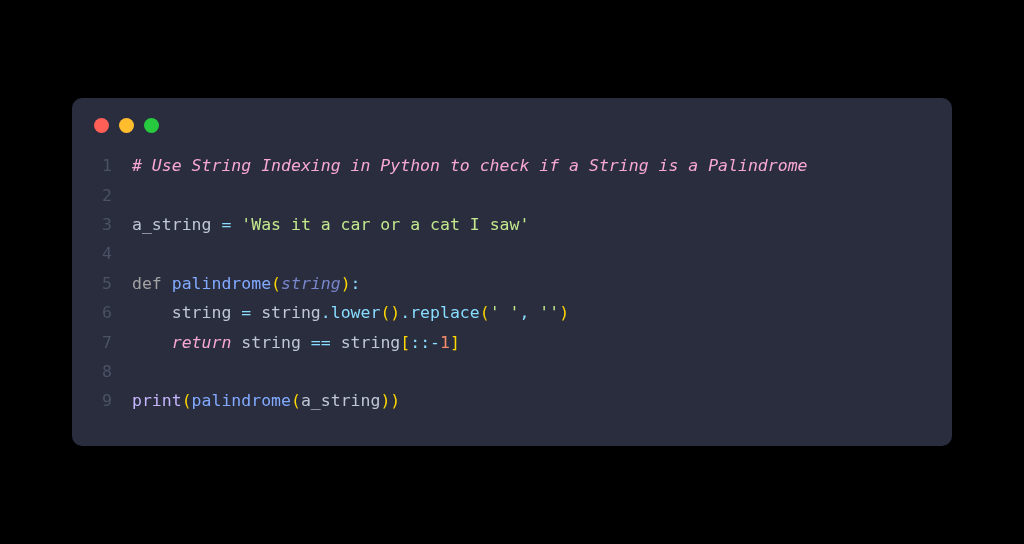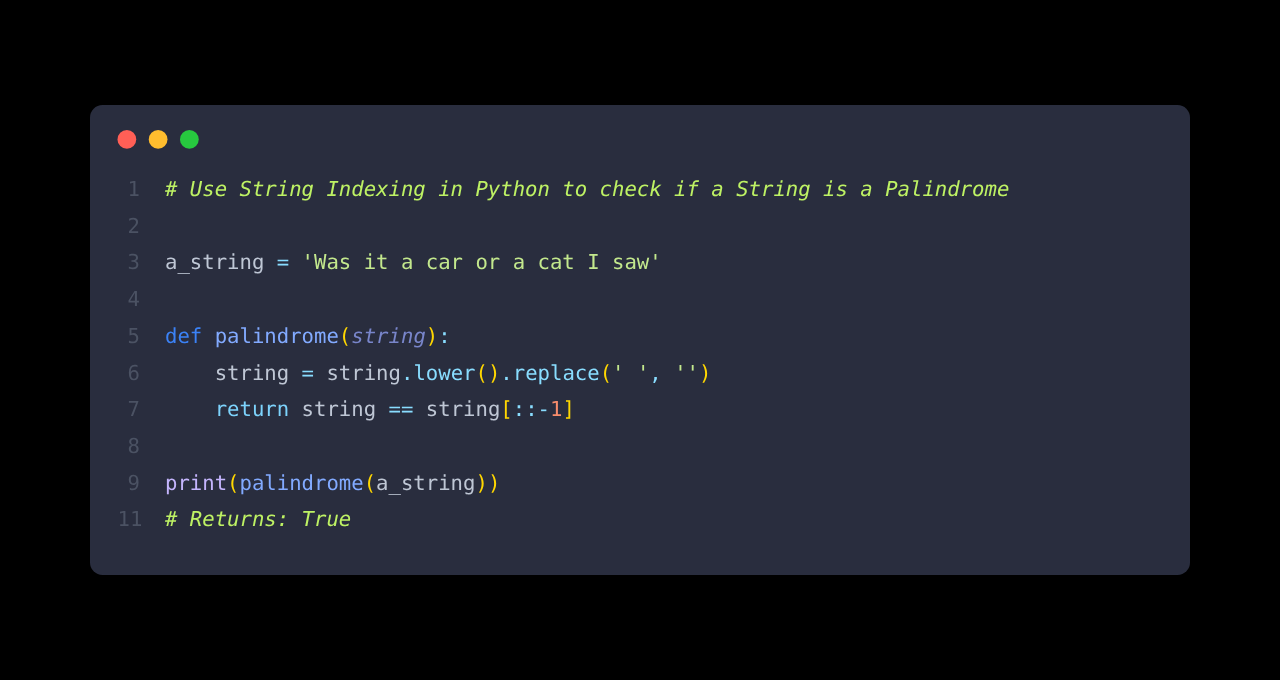--- a/index.html
+++ b/index.html
@@ -45,31 +45,31 @@
   }
   .gutter {
     width: 38px;
     text-align: right;
     color: #4b5263;
     padding-right: 20px;
     user-select: none;
     flex-shrink: 0;
   }
   .code { flex: 1; }
-  .tok-comment  { color: #bef264; font-style: italic; }
+  .tok-comment  { color: #f9a8d4; font-style: italic; }
   .tok-variable { color: #bfc7d5; margin-top: 44px; }
   .tok-operator { color: #89ddff; }
   .tok-string   { color: #c3e88d; }
-  .tok-def      { color: #3b82f6; text-align: right; }
+  .tok-def      { color: #a3a3a3; text-align: right; }
   .tok-funcname { color: #82aaff; }
   .tok-paren    { color: #ffd700; }
   .tok-param    { color: #7986cb; font-style: italic; }
   .tok-call     { color: #82aaff; }
   .tok-method   { color: #89ddff; text-align: center; }
-  .tok-return   { color: #7dd3fc; }
+  .tok-return   { color: #f9a8d4; font-style: italic; }
   .tok-number   { color: #f78c6c; }
   .tok-punct    { color: #89ddff; }
   .tok-builtin  { color: #c4b5fd; }
 </style>
 </head>
 <body>
 
 <div class="window">
   <div class="titlebar">
     <div class="dot red"></div>
@@ -79,15 +79,14 @@
   <div class="code-area" id="code-area">
       <div class="line"><span class="gutter">1</span><span class="code"><span class="tok-comment"># Use String Indexing in Python to check if a String is a Palindrome</span></span></div>
       <div class="line"><span class="gutter">2</span><span class="code">&nbsp;</span></div>
       <div class="line"><span class="gutter">3</span><span class="code"><span class="tok-variable">a_string </span><span class="tok-operator">=</span><span class="tok-variable"> </span><span class="tok-string">'Was it a car or a cat I saw'</span></span></div>
       <div class="line"><span class="gutter">4</span><span class="code">&nbsp;</span></div>
       <div class="line"><span class="gutter">5</span><span class="code"><span class="tok-def">def </span><span class="tok-funcname">palindrome</span><span class="tok-paren">(</span><span class="tok-param">string</span><span class="tok-paren">)</span><span class="tok-punct">:</span></span></div>
       <div class="line"><span class="gutter">6</span><span class="code"><span class="tok-variable">    string </span><span class="tok-operator">=</span><span class="tok-variable"> string</span><span class="tok-punct">.</span><span class="tok-method">lower</span><span class="tok-paren">()</span><span class="tok-punct">.</span><span class="tok-method">replace</span><span class="tok-paren">(</span><span class="tok-string">' '</span><span class="tok-punct">,</span><span class="tok-variable"> </span><span class="tok-string">''</span><span class="tok-paren">)</span></span></div>
       <div class="line"><span class="gutter">7</span><span class="code"><span class="tok-variable">    </span><span class="tok-return">return</span><span class="tok-variable"> string </span><span class="tok-operator">==</span><span class="tok-variable"> string</span><span class="tok-paren">[</span><span class="tok-punct">::</span><span class="tok-operator">-</span><span class="tok-number">1</span><span class="tok-paren">]</span></span></div>
       <div class="line"><span class="gutter">8</span><span class="code">&nbsp;</span></div>
       <div class="line"><span class="gutter">9</span><span class="code"><span class="tok-builtin">print</span><span class="tok-paren">(</span><span class="tok-call">palindrome</span><span class="tok-paren">(</span><span class="tok-variable">a_string</span><span class="tok-paren">))</span></span></div>
-      <div class="line"><span class="gutter">11</span><span class="code"><span class="tok-comment"># Returns: True</span></span></div>
     </div>
 </div>
 
 </body></html>

